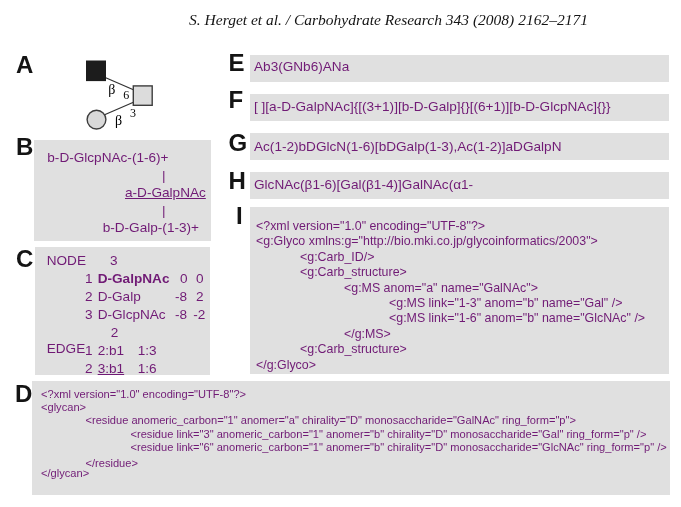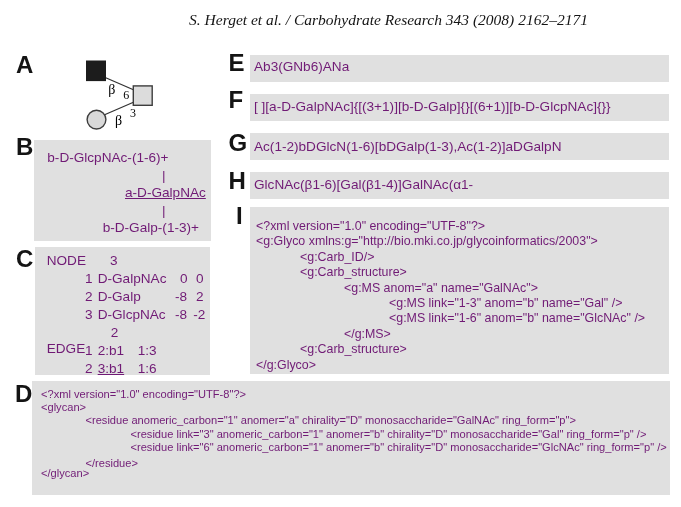--- a/index.html
+++ b/index.html
@@ -39,21 +39,21 @@
 <div class="t b" style="left:162px;top:168.5px;">|</div>
 <div class="t b" style="left:125px;top:185.7px;text-decoration:underline;">a-D-GalpNAc</div>
 <div class="t b" style="left:162px;top:203.7px;">|</div>
 <div class="t b" style="left:70.7px;top:220.9px;margin-left:32px;">b-D-Galp-(1-3)+</div>
 
 <div class="lbl" style="left:16px;top:246.9px;">C</div>
 <div class="box" style="left:34.5px;top:247.4px;width:175.5px;height:127.3px;"></div>
 <div class="t b" style="left:46.7px;top:254px;">NODE</div>
 <div class="t b" style="left:110px;top:254px;">3</div>
 <div class="t b" style="left:85px;top:272px;">1</div>
-<div class="t b" style="left:97.7px;top:272px;">D-GalpNAc</div>
+<div class="t b" style="left:97.7px;top:272px;font-weight:bold;">D-GalpNAc</div>
 <div class="t b" style="left:180px;top:272px;">0</div>
 <div class="t b" style="left:196px;top:272px;">0</div>
 <div class="t b" style="left:85px;top:290px;">2</div>
 <div class="t b" style="left:97.7px;top:290px;">D-Galp</div>
 <div class="t b" style="left:175px;top:290px;">-8</div>
 <div class="t b" style="left:196px;top:290px;">2</div>
 <div class="t b" style="left:85px;top:308px;">3</div>
 <div class="t b" style="left:97.7px;top:308px;">D-GlcpNAc</div>
 <div class="t b" style="left:175px;top:308px;">-8</div>
 <div class="t b" style="left:193.3px;top:308px;">-2</div>

